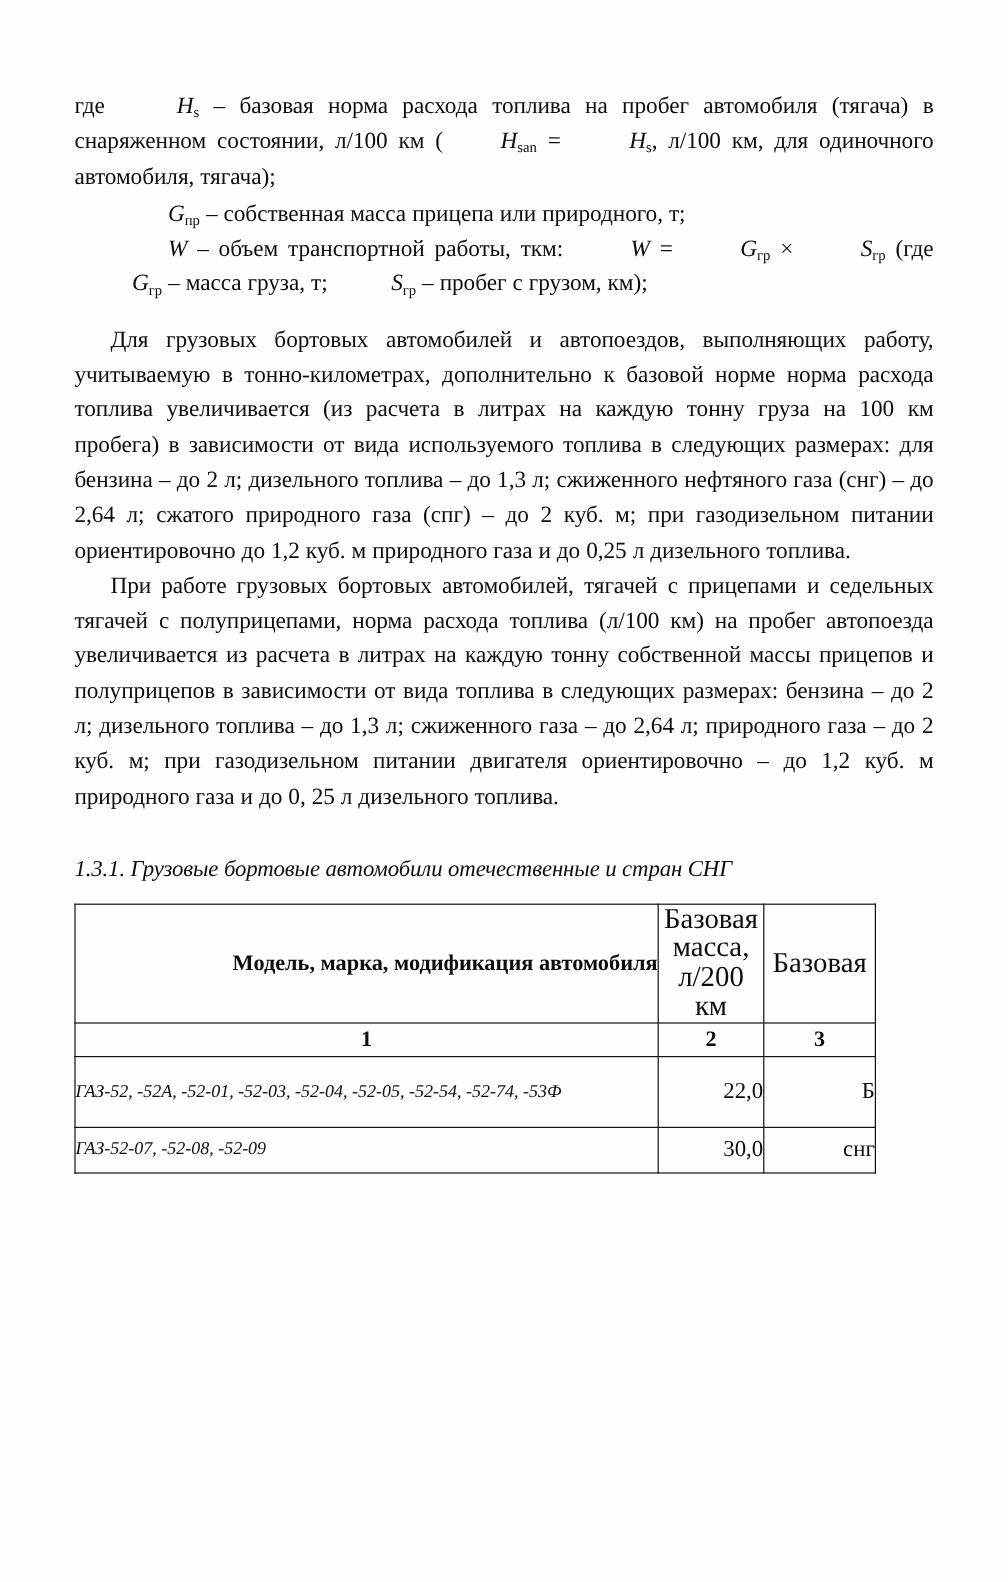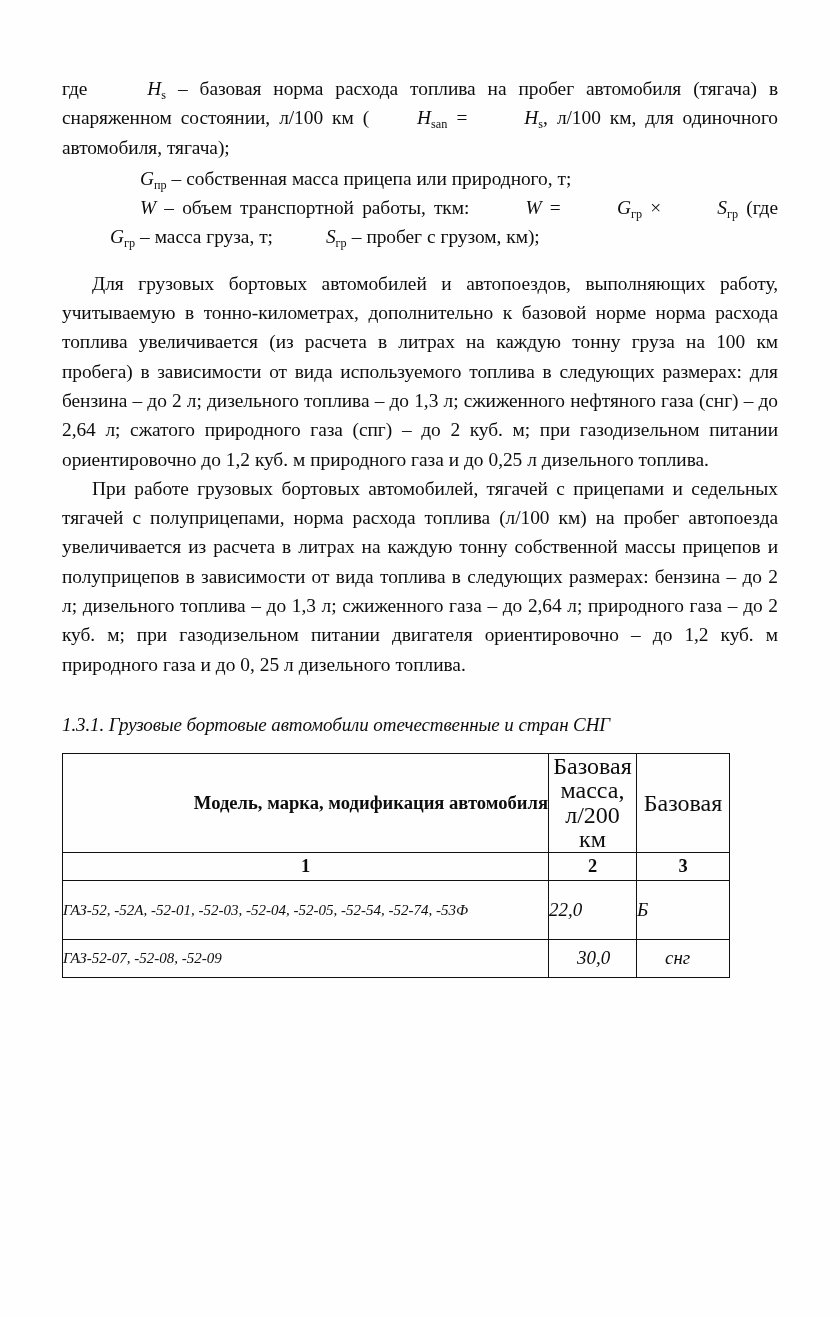--- a/index.html
+++ b/index.html
@@ -120,22 +120,21 @@
     font-size: 18.4px;
   }
   td.cell-model {
     font-style: italic;
     text-align: left;
     padding: 4px 8px 5px 8px;
     line-height: 28px;
     font-size: 15px;
   }
   td.cell-val {
-    font-style: italic;
-    text-align: left;
+    text-align: right;
     font-size: 19px;
     vertical-align: top;
     padding-top: 5px;
   }
   td.cell-val.single {
     vertical-align: middle;
     padding-top: 0;
     padding-left: 28px;
   }
   tr.row-tall td { height: 58px; }

